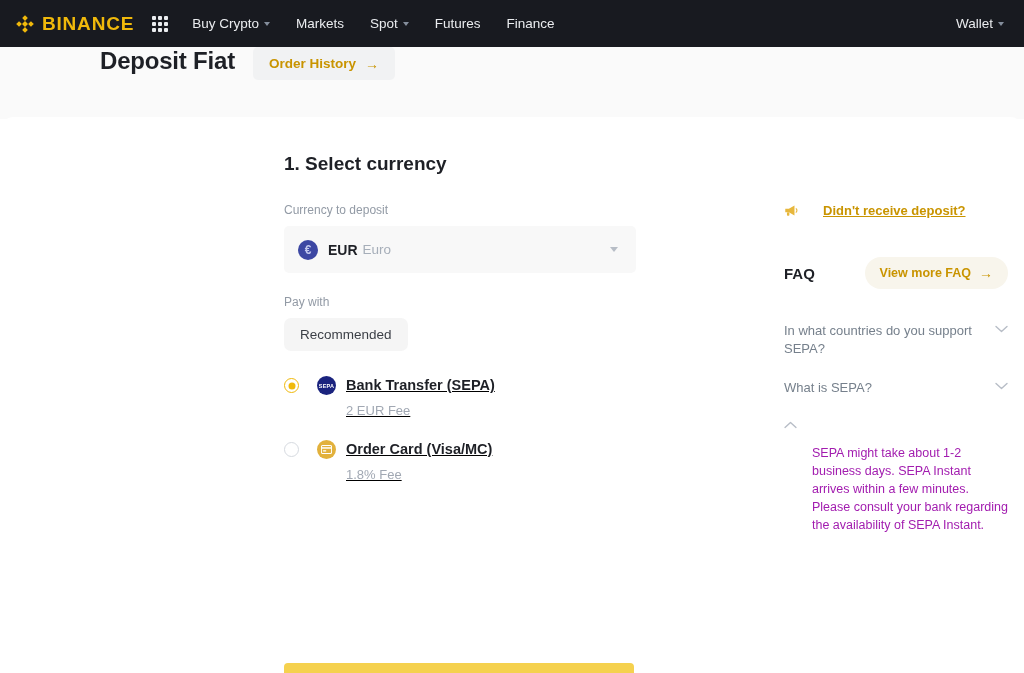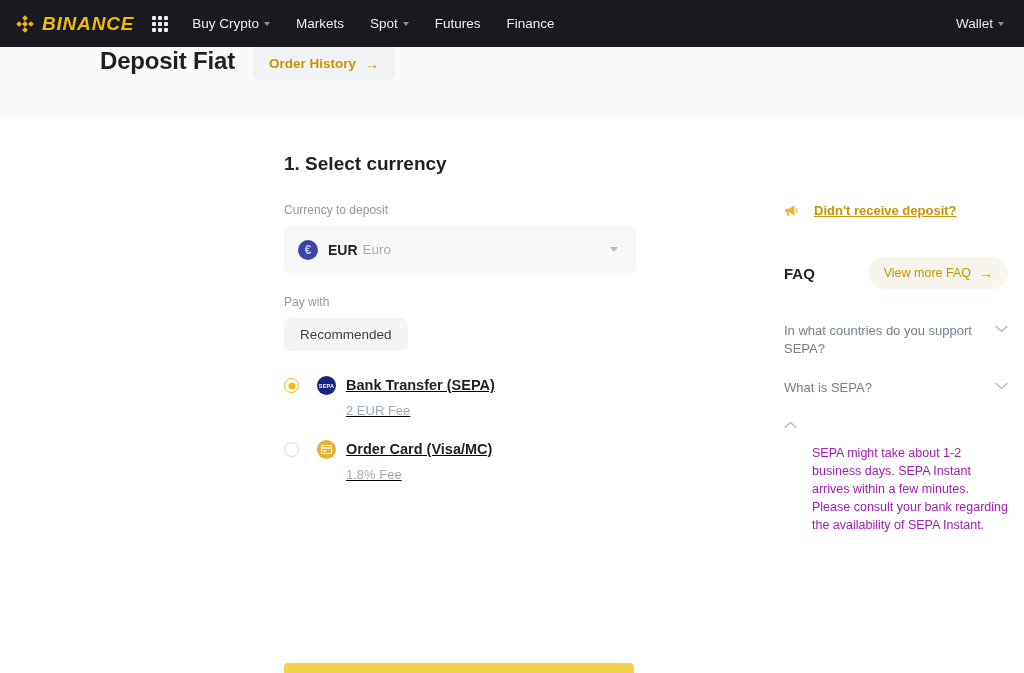--- a/index.html
+++ b/index.html
@@ -20,21 +20,20 @@
     display: flex;
     align-items: center;
     padding: 0 20px 0 14px;
     position: relative;
   }
   .logo-wrap {
     display: flex;
     align-items: center;
     gap: 6px;
     margin-right: 18px;
-    font-style: italic;
   }
   .logo-mark { width: 22px; height: 22px; display: block; }
   .logo-text {
     color: #f0b90b;
     font-size: 19px;
     font-weight: bold;
     letter-spacing: 0.8px;
   }
   .apps-icon {
     display: grid;
@@ -263,21 +262,21 @@
   
   .faq-col {
     position: absolute;
     left: 784px;
     top: 86px;
     width: 224px;
   }
   .notice-link {
     display: flex;
     align-items: center;
-    gap: 15px;
+    gap: 24px;
     cursor: pointer;
     margin-bottom: 39px;
   }
   .notice-text {
     font-size: 13px;
     font-weight: bold;
     color: #c99400;
     text-decoration: underline;
   }
   .faq-head {
@@ -290,21 +289,21 @@
     font-size: 15px;
     font-weight: bold;
     color: #1e2026;
   }
   .viewmore-btn {
     background: #f8f5ec;
     border: none;
     border-radius: 16px;
     padding: 9px 15px;
     font-size: 12.5px;
-    font-weight: normal;
+    font-weight: bold;
     color: #c99400;
     cursor: pointer;
     display: flex;
     align-items: center;
     gap: 8px;
     font-family: "Liberation Sans", sans-serif;
   }
   .faq-item {
     display: flex;
     justify-content: space-between;

